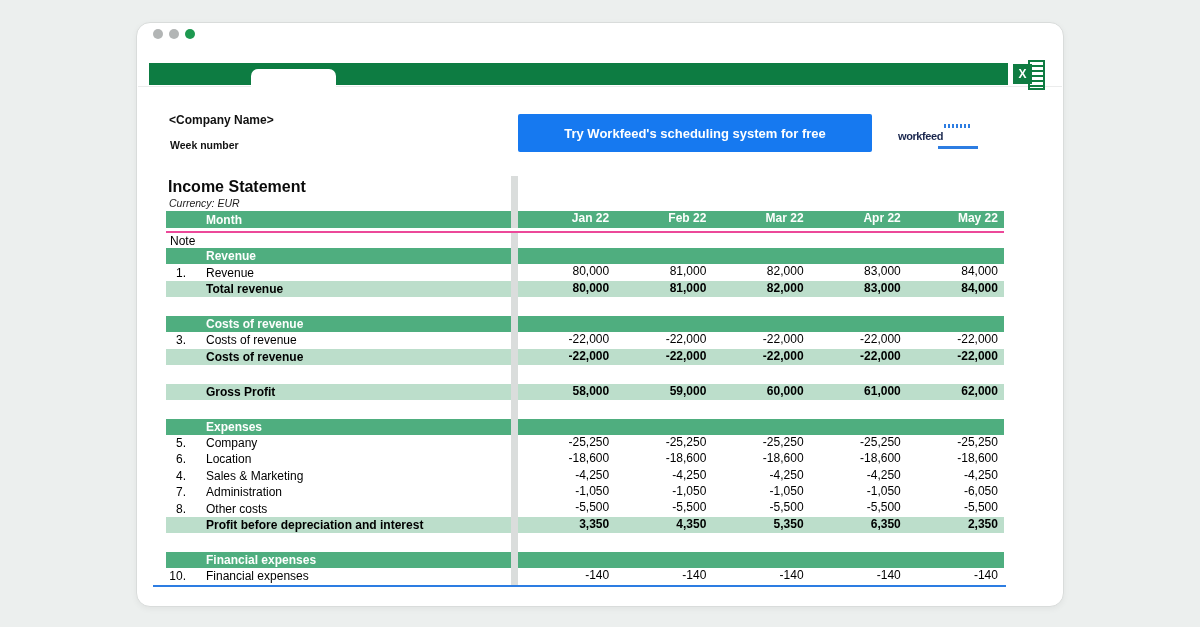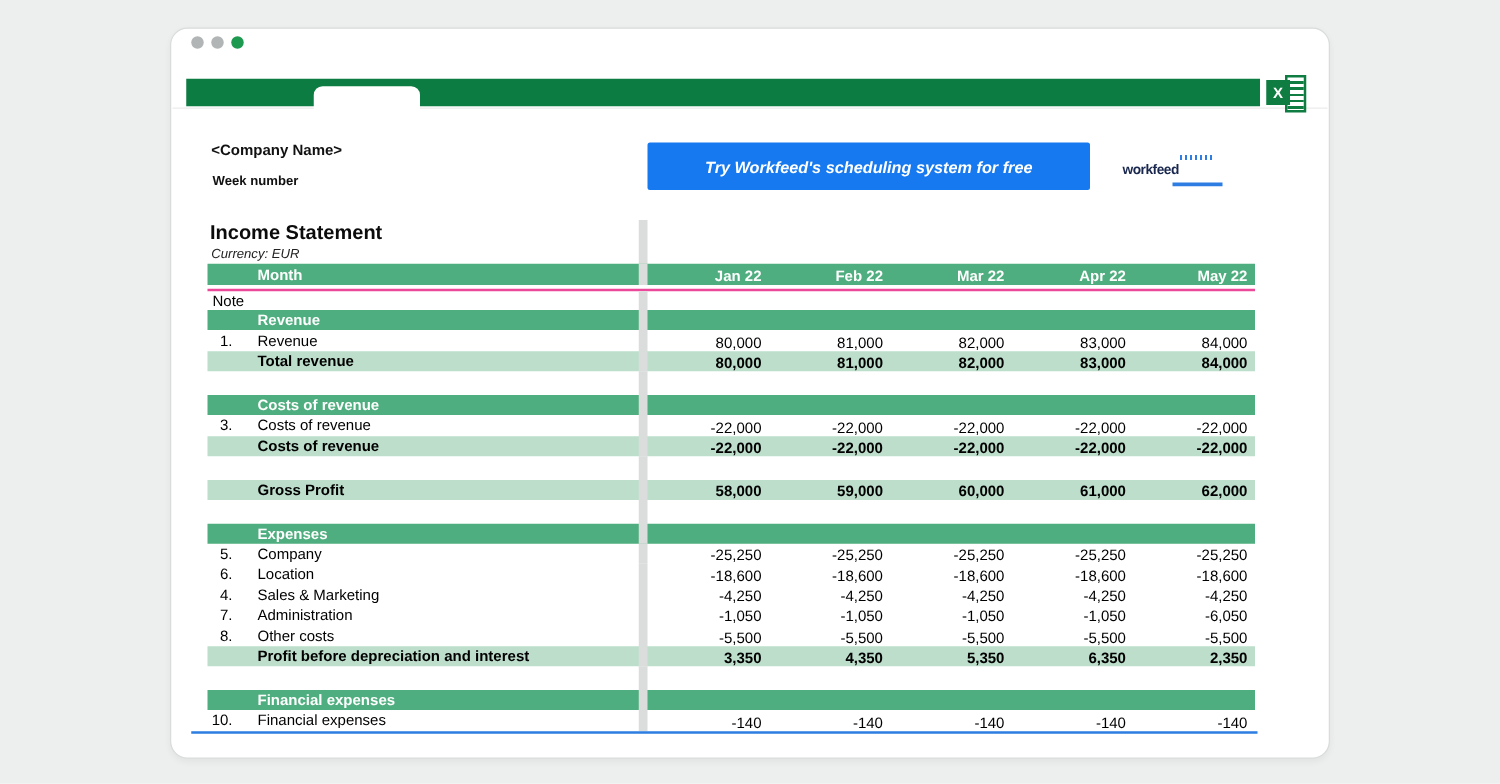--- a/index.html
+++ b/index.html
@@ -16,31 +16,31 @@
        border-radius:7px 7px 0 0;z-index:2;}
   .excel-icon{position:absolute;left:876px;top:36px;width:32px;height:30px;z-index:3;}
   .xl-sheet{position:absolute;right:0;top:1px;width:13px;height:26px;border:2px solid #0f7c42;background:
             repeating-linear-gradient(180deg,#ffffff 0 3px,#0f7c42 3px 5px);}
   .xl-square{position:absolute;left:0;top:5px;width:19px;height:20px;background:#0f7c42;color:#fff;
              font-weight:bold;font-size:12px;display:flex;align-items:center;justify-content:center;}
   .company-name{position:absolute;left:32px;top:90px;font-size:12px;font-weight:bold;color:#111;}
   .week-label{position:absolute;left:33px;top:116px;font-size:10.5px;font-weight:600;color:#111;}
   .cta{position:absolute;left:381px;top:91px;width:354px;height:38px;background:#1679f0;border:none;
        border-radius:2px;color:#fff;font-weight:bold;font-size:13px;display:flex;align-items:center;
-       justify-content:center;font-family:"Liberation Sans",sans-serif;cursor:pointer;font-style:italic;}
+       justify-content:center;font-family:"Liberation Sans",sans-serif;cursor:pointer;}
   .logo{position:absolute;left:761px;top:103px;width:92px;height:28px;}
   .logo-text{font-size:11px;font-weight:800;color:#19264d;letter-spacing:-0.4px;}
   .logo-dash{position:absolute;left:46px;top:-2px;width:26px;height:4px;
              background:repeating-linear-gradient(90deg,#2d7de2 0 2px,#ffffff 2px 4px);}
   .logo-underline{position:absolute;left:40px;top:20px;width:40px;height:3px;background:#2d7de2;}
   .sheet-title{position:absolute;left:31px;top:155px;font-size:16px;font-weight:bold;color:#0b0b0b;}
   .sheet-currency{position:absolute;left:32px;top:174px;font-size:10.5px;font-style:italic;color:#222;}
   .vdivider-top{position:absolute;left:374px;top:153px;width:7px;height:35px;background:#dadddc;}
   .table{position:absolute;left:29px;top:188px;width:838px;}
-  .trow{display:flex;height:16.4px;box-sizing:border-box;font-size:12px;align-items:flex-end;color:#000;}
+  .trow{display:flex;height:16.4px;box-sizing:border-box;font-size:12px;align-items:flex-start;color:#000;}
   .trow.monthHeader{height:17px;background:#4fae7f;color:#fdfefd;font-weight:bold;}
   .trow.note{height:17px;margin-top:3px;border-top:2px solid #ec4899;}
   .trow.section{background:#4fae7f;color:#fdfefd;font-weight:bold;}
   .trow.total{background:#bcdecb;font-weight:bold;}
   .trow.gap{height:18.6px;}
   .lbl-cell{width:345px;display:flex;align-items:center;height:100%;}
   .num{width:20px;text-align:right;flex:none;}
   .lbl{margin-left:20px;white-space:nowrap;}
   .trow.note .num{width:0;}
   .trow.note .lbl{margin-left:4px;}

